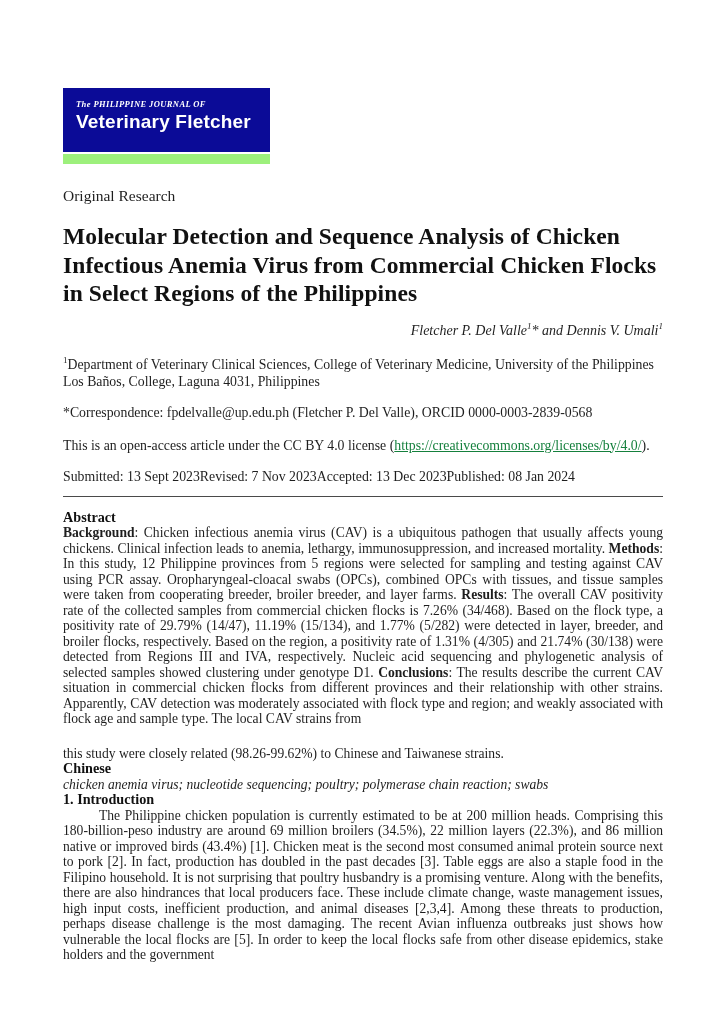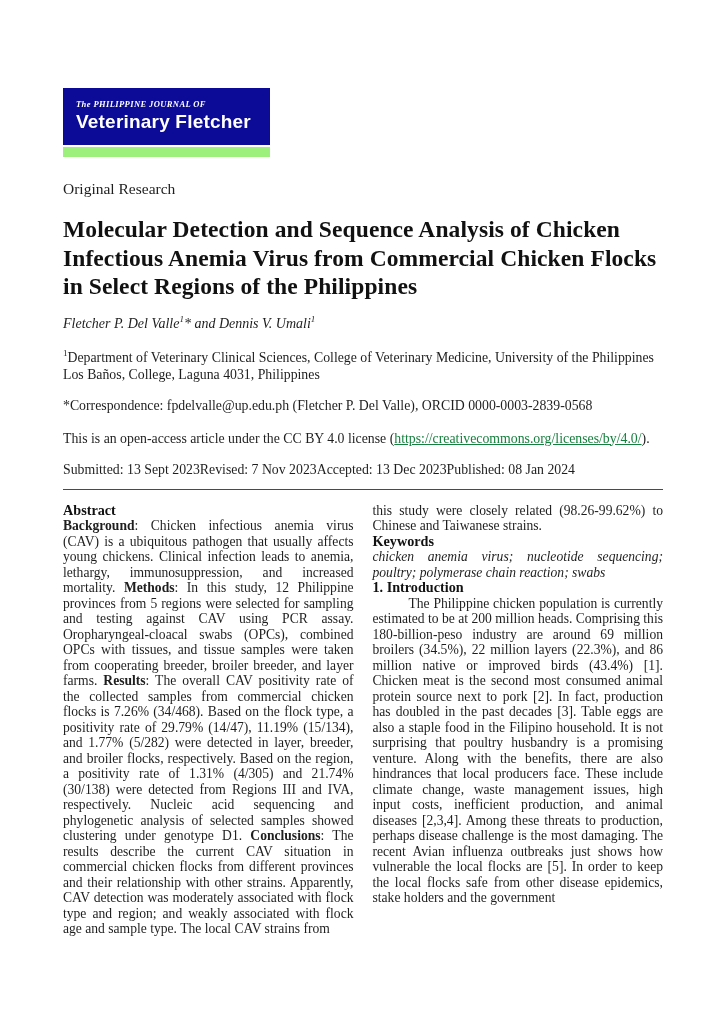--- a/index.html
+++ b/index.html
@@ -5,50 +5,50 @@
   html,body{margin:0;padding:0;background:#ffffff;}
   .page{
     width:725px;height:1024px;background:#ffffff;overflow:hidden;
     font-family:"Liberation Serif", serif;color:#1e1e1e;box-sizing:border-box;
     padding:88px 62px 0 63px;
   }
   
   .logo{width:207px;}
   .logo-blue{
     background:var(--brand-blue,#0b0b97);
-    height:57px;box-sizing:border-box;padding:11px 8px 6px 13px;
+    height:64px;box-sizing:border-box;padding:11px 8px 6px 13px;
   }
   .logo-top{
     color:#ffffff;font-style:italic;font-weight:bold;
     font-size:8.5px;letter-spacing:.4px;
     font-family:"Liberation Serif", serif;
   }
   .logo-main{
     color:#ffffff;font-family:"Liberation Sans", sans-serif;
     font-weight:bold;font-size:19px;margin-top:2px;letter-spacing:.2px;
   }
   .logo-green{height:10px;margin-top:2px;background:var(--brand-green,#9df07c);}
   
   .article-type{margin-top:23px;font-size:15.5px;}
   .title{
     margin:17px 0 0 0;font-size:23.5px;line-height:28.5px;font-weight:bold;
     color:#111;letter-spacing:.1px;
   }
-  .authors{margin:15px 0 0 0;font-style:italic;font-size:14px;}
+  .authors{margin:15px 0 0 0;font-style:italic;font-size:14px;text-align:right;}
   .affiliation{margin:17px 0 0 0;font-size:13.8px;line-height:17.5px;}
   .correspondence{margin:14px 0 0 0;font-size:13.8px;}
   .license{margin:17px 0 0 0;font-size:13.8px;}
   .license a{color:#15803d;text-decoration:underline;}
   .dates{
     margin:15px 0 0 0;font-size:13.8px;display:flex;
     justify-content:flex-start;
   }
   hr.rule{border:none;border-top:1px solid #4a4a4a;margin:11px 0 0 0;}
   
-  .columns{display:flex;gap:19px;margin-top:13px;}
+  .columns{display:flex;gap:19px;margin-top:13px;flex-direction:column;}
   .col{flex:1;min-width:0;font-size:13.6px;line-height:15.5px;}
   .col h2{font-size:14.2px;font-weight:bold;margin:0;color:#111;}
   .col p{margin:0;}
   .justified{text-align:justify;}
   .abstract-body{margin-top:15px;}
   .kw-head{margin-top:16px;}
   .kw-text{font-style:italic;text-align:justify;}
   .intro-head{margin-top:17px;}
   .intro-par{margin-top:16px;text-indent:36px;}
   sup{font-size:9px;line-height:0;}
@@ -89,20 +89,20 @@
 
   <div class="columns">
 
     <div class="col">
       <h2>Abstract</h2>
       <p class="justified abstract-body"><b>Background</b><span>: Chicken infectious anemia virus (CAV) is a ubiquitous pathogen that usually affects young chickens. Clinical infection leads to anemia, lethargy, immunosuppression, and increased mortality. </span><b>Methods</b><span>: In this study, 12 Philippine provinces from 5 regions were selected for sampling and testing against CAV using PCR assay. Oropharyngeal-cloacal swabs (OPCs), combined OPCs with tissues, and tissue samples were taken from cooperating breeder, broiler breeder, and layer farms. </span><b>Results</b><span>: The overall CAV positivity rate of the collected samples from commercial chicken flocks is 7.26% (34/468). Based on the flock type, a positivity rate of 29.79% (14/47), 11.19% (15/134), and 1.77% (5/282) were detected in layer, breeder, and broiler flocks, respectively. Based on the region, a positivity rate of 1.31% (4/305) and 21.74% (30/138) were detected from Regions III and IVA, respectively. Nucleic acid sequencing and phylogenetic analysis of selected samples showed clustering under genotype D1. </span><b>Conclusions</b><span>: The results describe the current CAV situation in commercial chicken flocks from different provinces and their relationship with other strains. Apparently, CAV detection was moderately associated with flock type and region; and weakly associated with flock age and sample type. The local CAV strains from</span></p>
     </div>
 
     <div class="col">
       <p class="justified">this study were closely related (98.26-99.62%) to Chinese and Taiwanese strains.</p>
-      <h2 class="kw-head">Keywords</h2>
+      <h2 class="kw-head">Chinese</h2>
       <p class="kw-text">chicken anemia virus; nucleotide sequencing; poultry; polymerase chain reaction; swabs</p>
       <h2 class="intro-head">1. Introduction</h2>
       <p class="justified intro-par">The Philippine chicken population is currently estimated to be at 200 million heads. Comprising this 180-billion-peso industry are around 69 million broilers (34.5%), 22 million layers (22.3%), and 86 million native or improved birds (43.4%) [1]. Chicken meat is the second most consumed animal protein source next to pork [2]. In fact, production has doubled in the past decades [3]. Table eggs are also a staple food in the Filipino household. It is not surprising that poultry husbandry is a promising venture. Along with the benefits, there are also hindrances that local producers face. These include climate change, waste management issues, high input costs, inefficient production, and animal diseases [2,3,4]. Among these threats to production, perhaps disease challenge is the most damaging. The recent Avian influenza outbreaks just shows how vulnerable the local flocks are [5]. In order to keep the local flocks safe from other disease epidemics, stake holders and the government</p>
     </div>
 
   </div>
 </div>
 
 </body></html>

